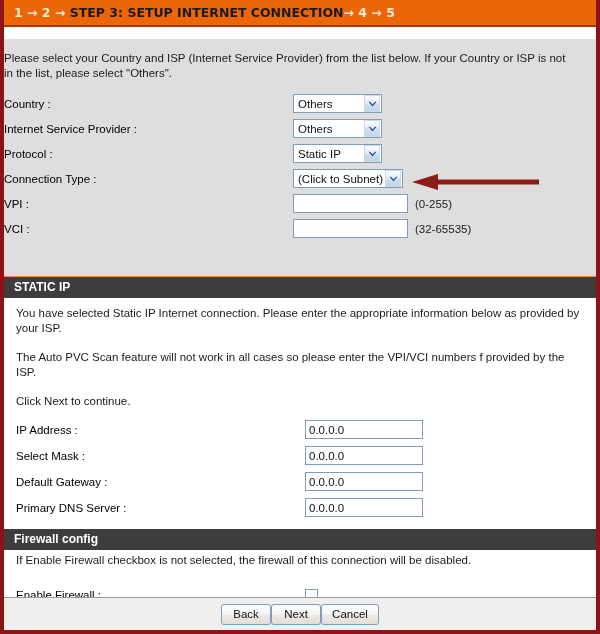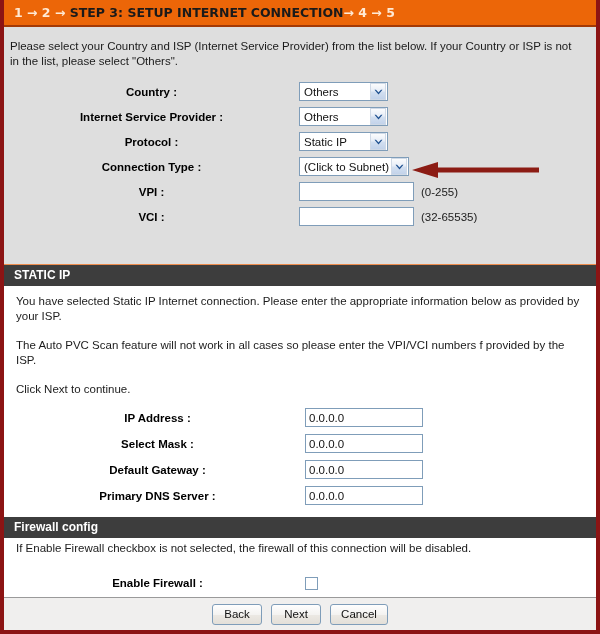--- a/index.html
+++ b/index.html
@@ -59,43 +59,44 @@
     white-space: pre;
   }
   .seg.dim { color: #ffe9d4; }
   .seg.cur { color: #1a1a1a; }
 
   
   .top-panel {
     position: relative;
     background: #dedede;
     border-bottom: 1px solid #ec8b4c;
-    padding: 10px 14px 0 6px;
+    padding: 10px 14px 0 0;
     height: 238px;
     z-index: 6;
+    margin-top: 12px;
   }
   .intro {
     font-size: 11.5px;
     color: #1b1b1b;
     line-height: 15px;
     max-width: 565px;
     margin: 2px 0 12px 0;
   }
 
   .frow {
     display: flex;
     align-items: center;
     margin-bottom: 4px;
     height: 21px;
   }
   .flabel {
     width: 289px;
-    text-align: center;
-    font-size: 11.5px;
-    font-weight: bold;
+    text-align: left;
+    font-size: 11.5px;
+    font-weight: normal;
     color: #000;
     padding-right: 6px;
     white-space: nowrap;
   }
 
   
   .xp-select {
     position: relative;
     height: 19px;
     border: 1px solid #7f9db9;
@@ -191,21 +192,21 @@
   
   .btnbar {
     position: absolute;
     left: 0; right: 0; bottom: 0;
     height: 33px;
     background: #f0efee;
     border-top: 1px solid #9a9a9a;
     display: flex;
     align-items: center;
     justify-content: center;
-    gap: 9px;
+    gap: 0;
     z-index: 8;
   }
   .xp-btn {
     min-width: 50px;
     height: 21px;
     padding: 0 10px;
     border: 1px solid #7f9db9;
     border-radius: 3px;
     background: linear-gradient(to bottom, #fefefe 0%, #f4f3f1 50%, #ece9e4 51%, #e3dfd8 100%);
     font-size: 11.5px;

